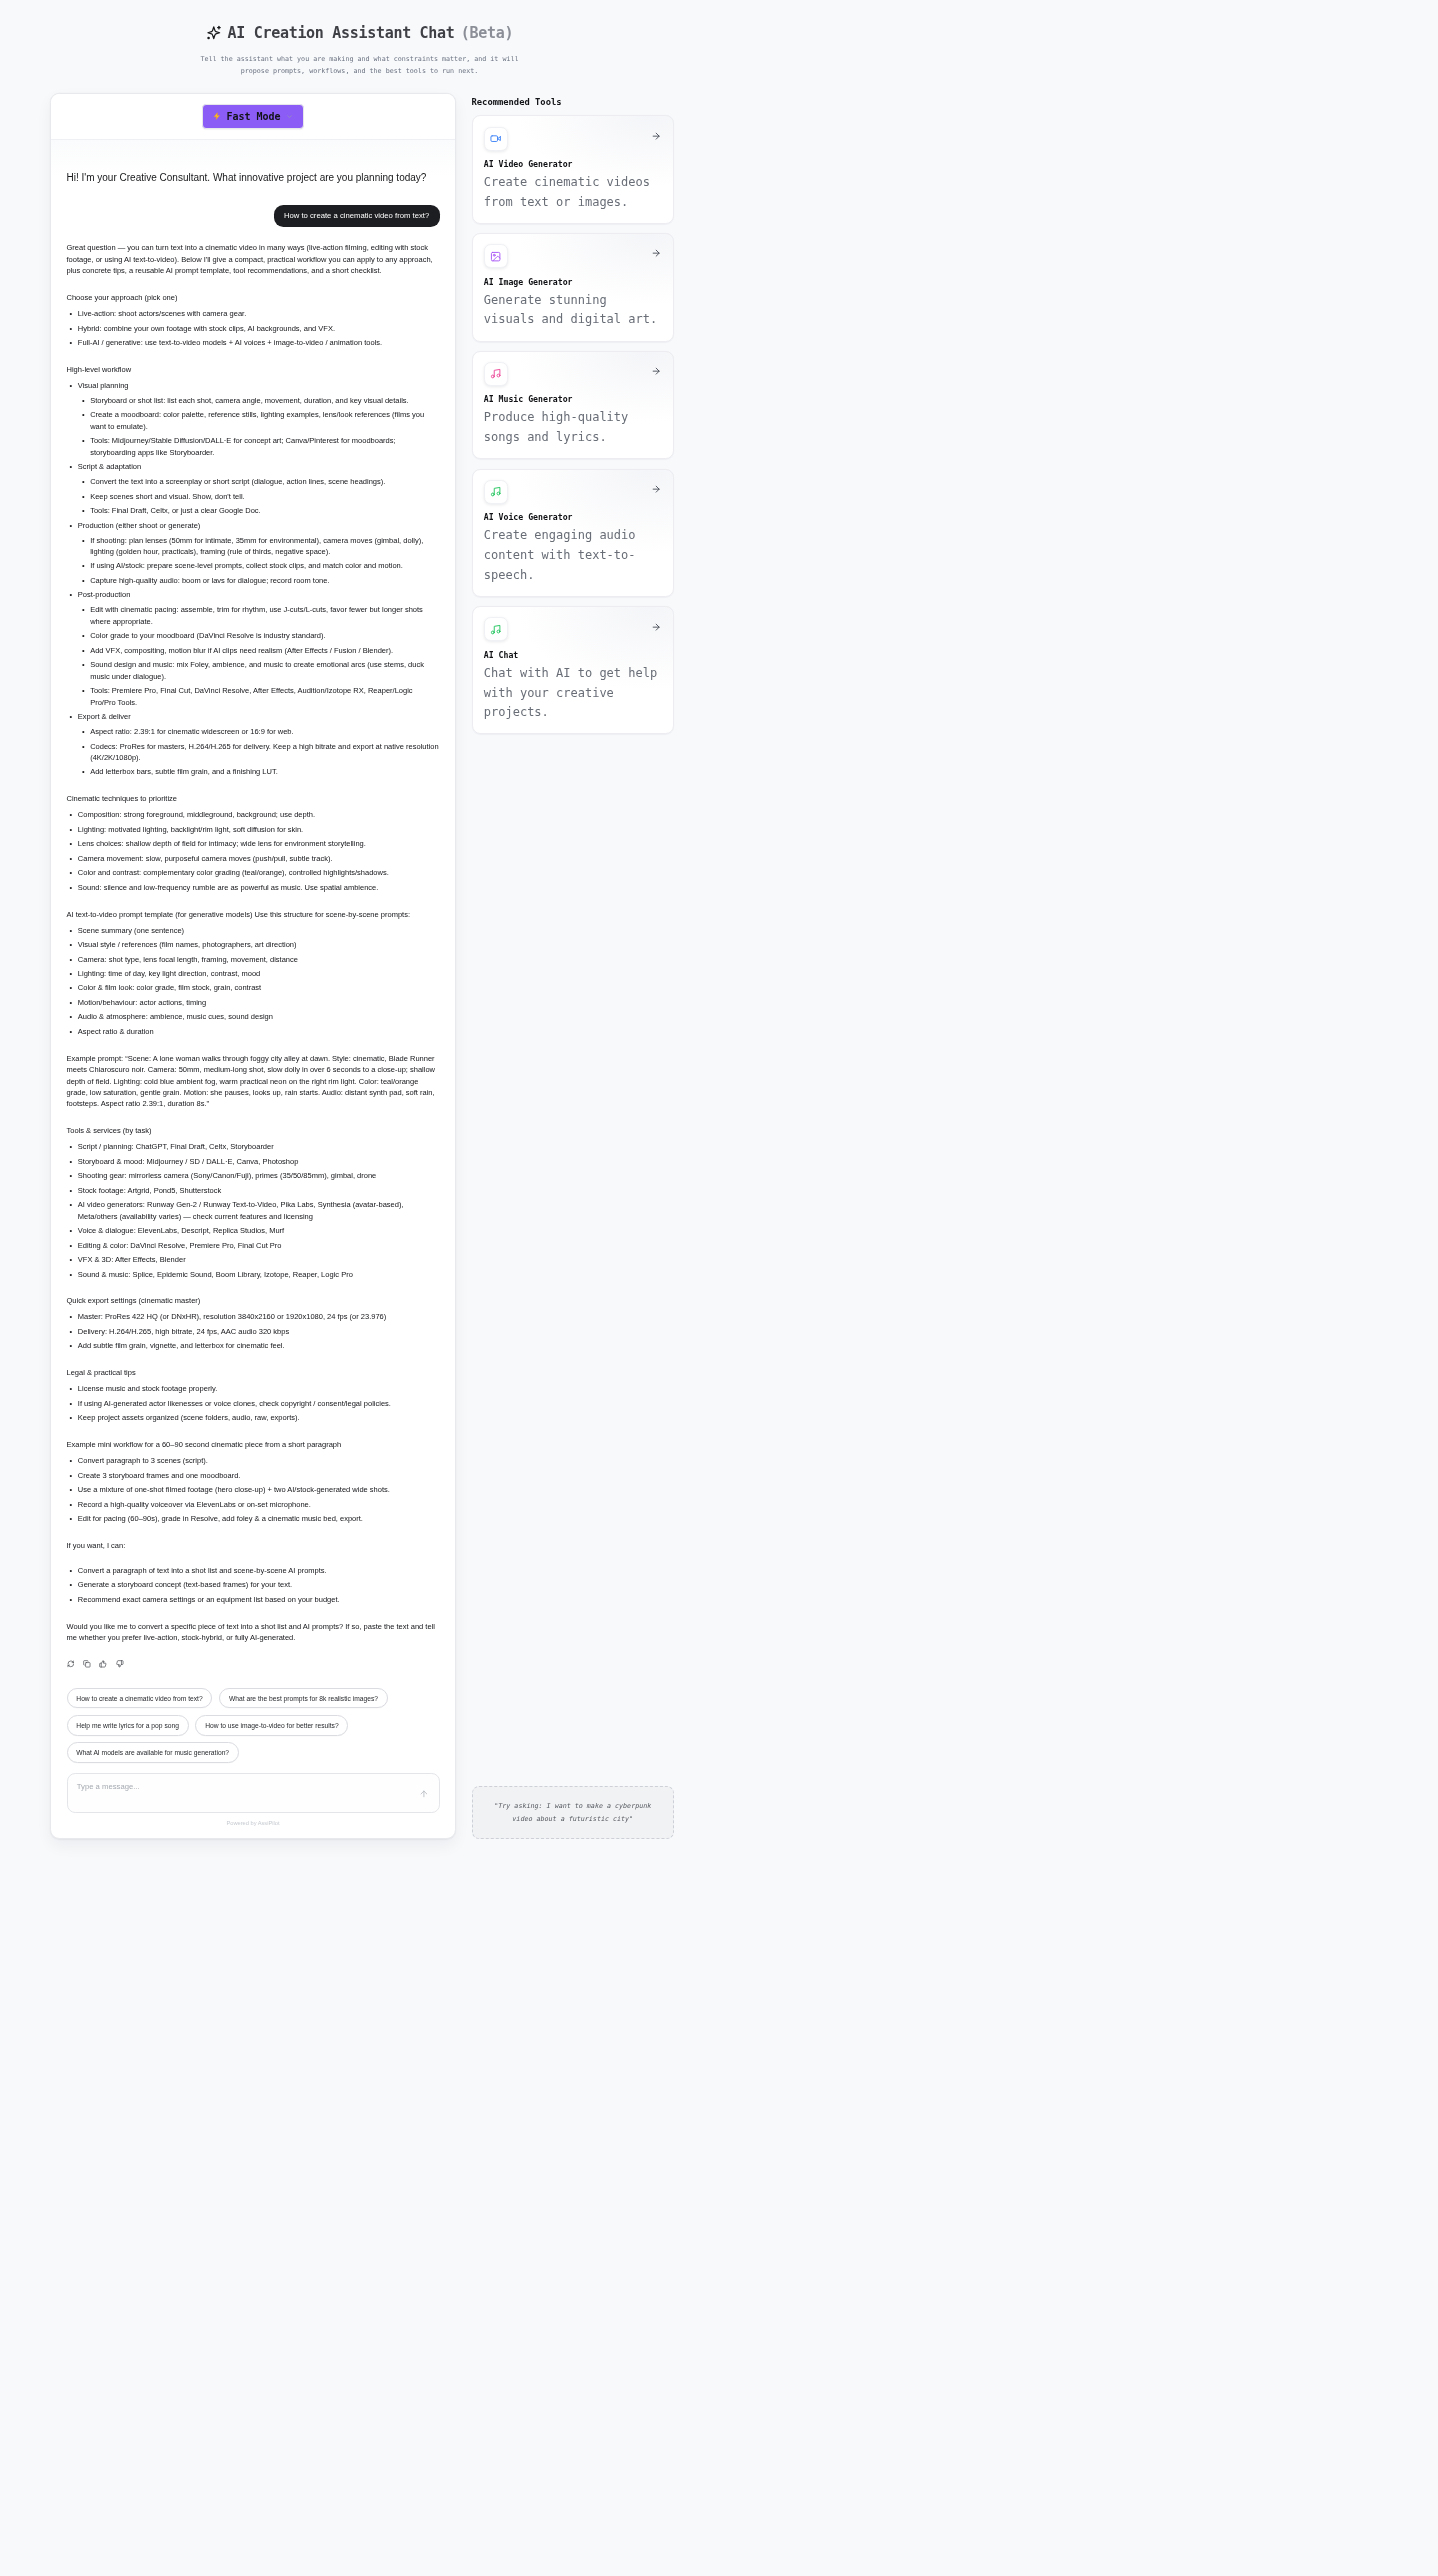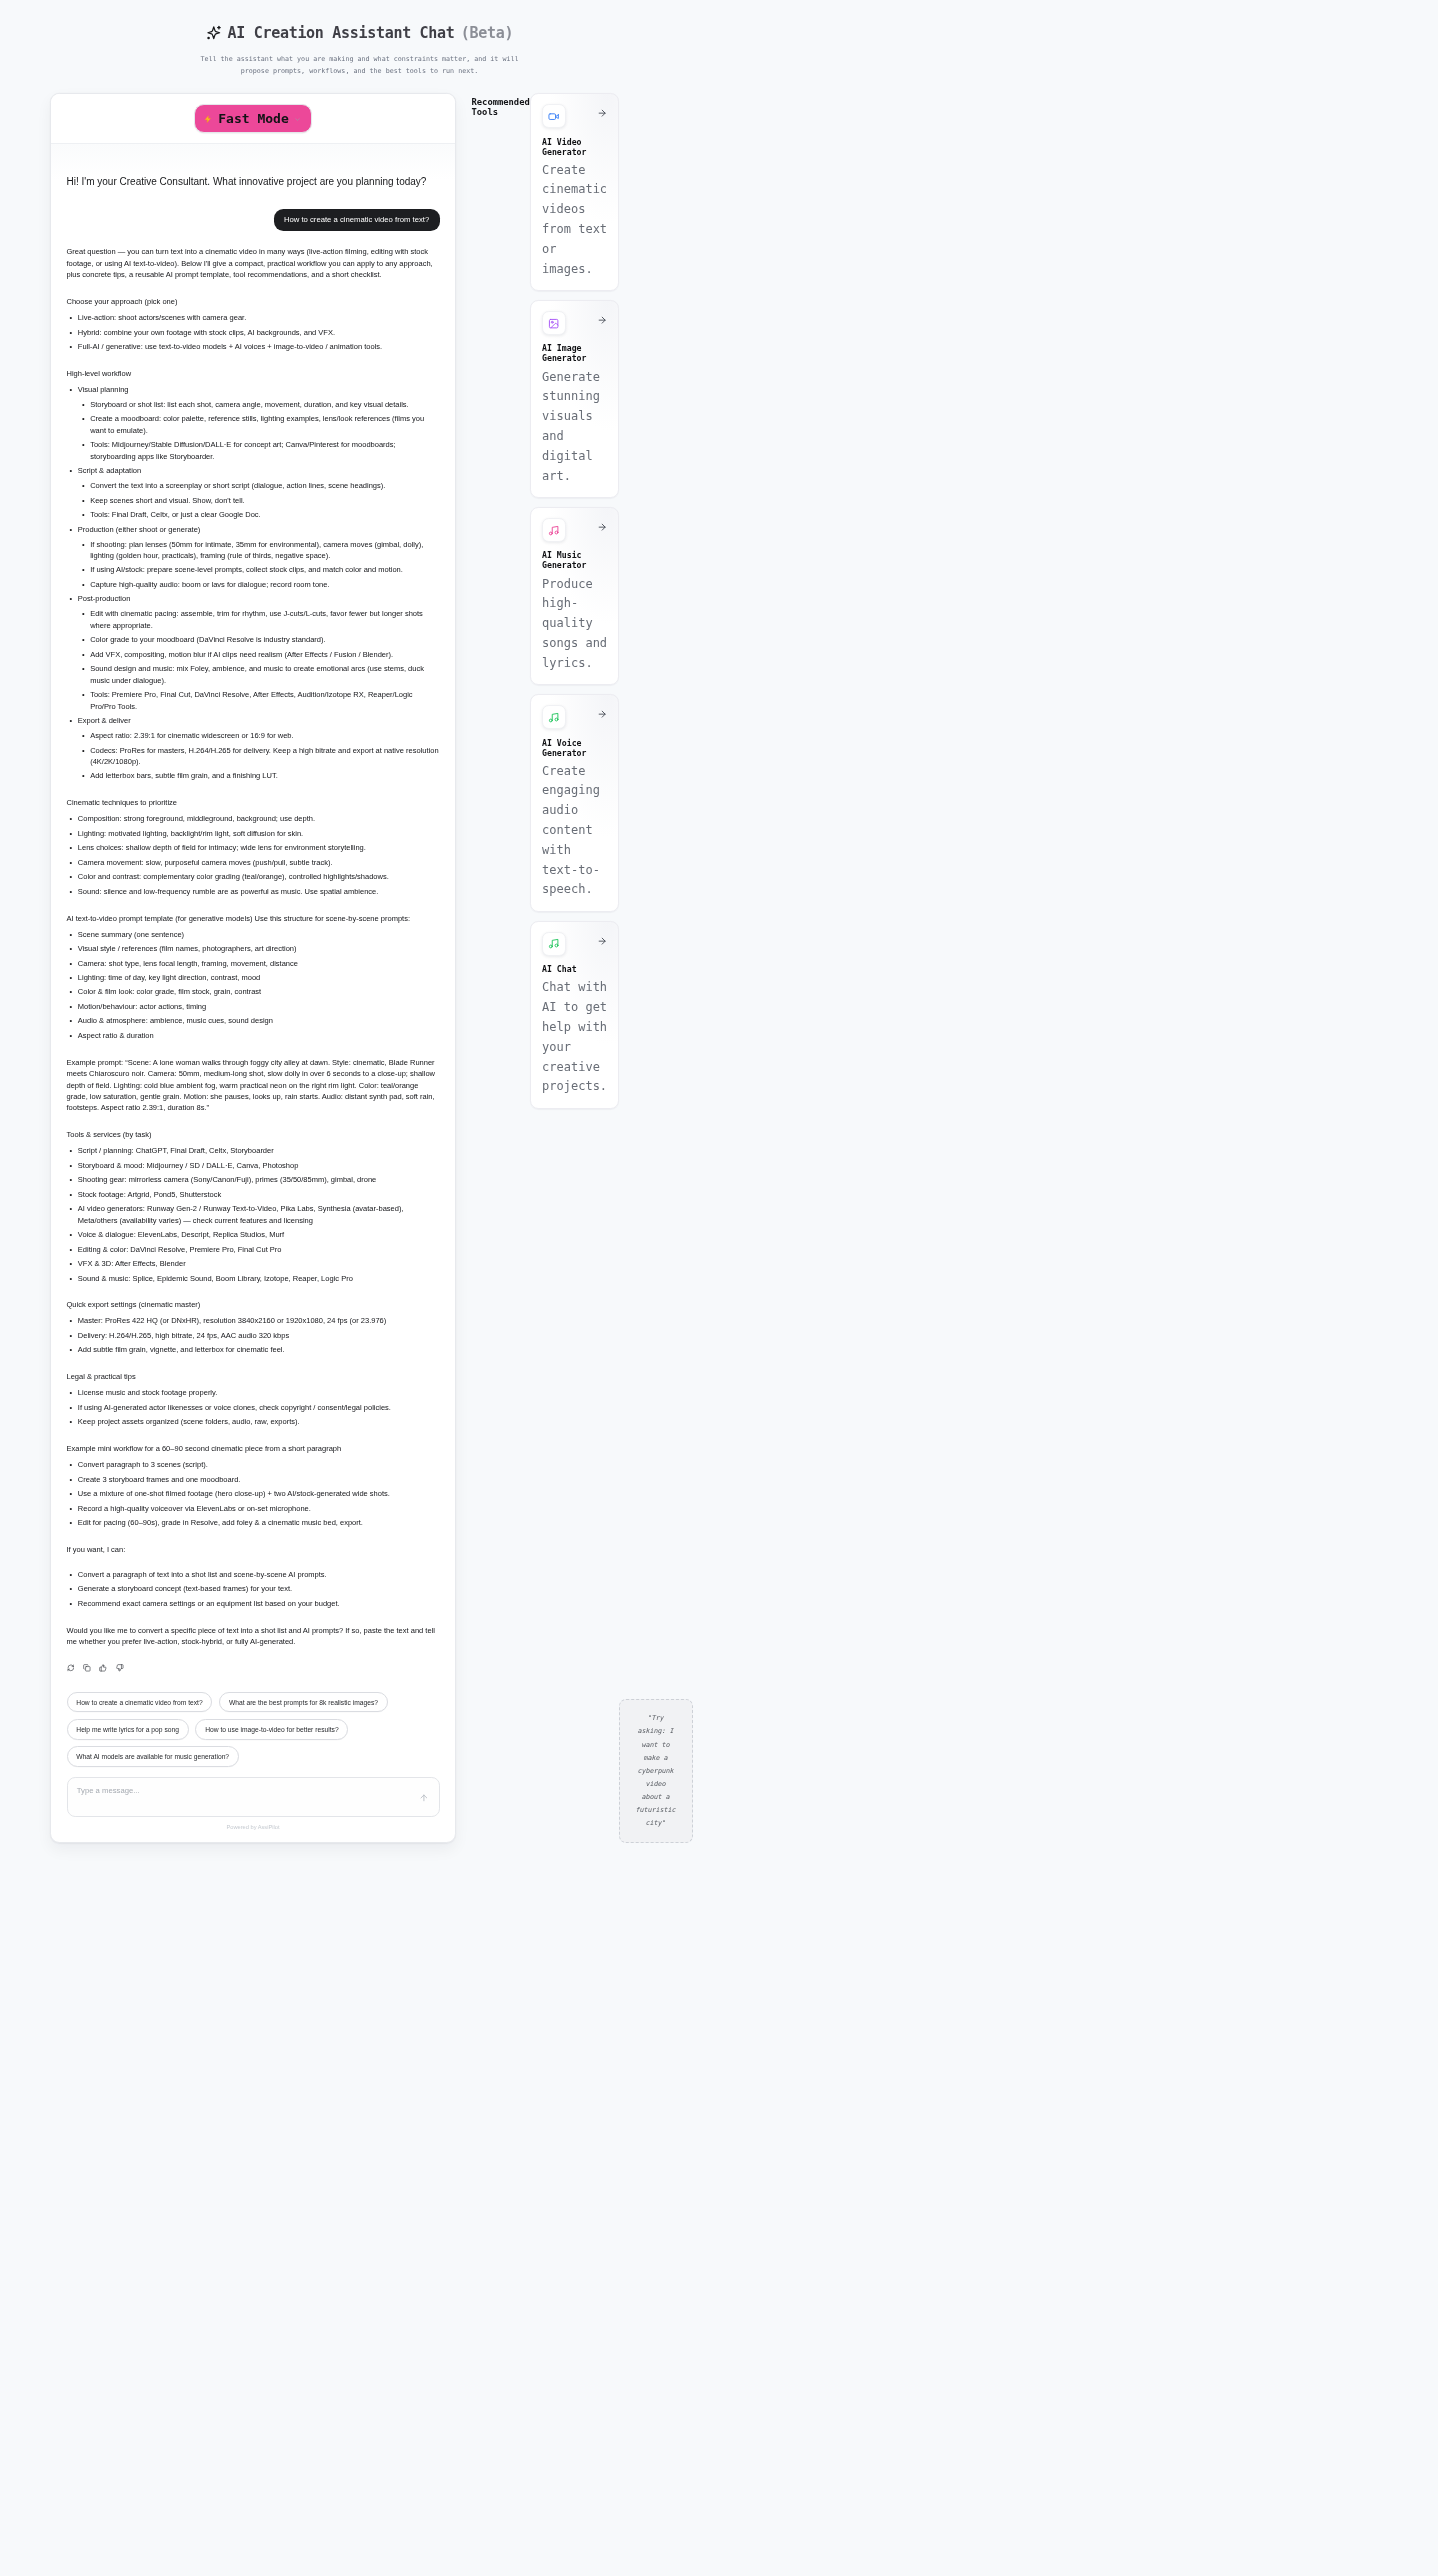--- a/index.html
+++ b/index.html
@@ -26,24 +26,24 @@
   
   .chat-panel {
     flex:0 0 406px; background:#fff;
     border:0.5px solid #e7e9ed; border-radius:9.3px;
     box-shadow:0 0.5px 1.5px rgba(16,24,40,.05), 0 6.2px 14.4px rgba(16,24,40,.05);
     display:flex; flex-direction:column; overflow:hidden;
   }
   .chat-header { display:flex; justify-content:center; padding:10.3px; border-bottom:0.5px solid #eef0f3; background:#fff; }
   .mode-btn {
     display:inline-flex; align-items:center; gap:5.7px;
-    background:#ec4899; border:0.5px solid #e5e7eb; border-radius:10px;
+    background:#8b5cf6; border:0.5px solid #e5e7eb; border-radius:4px;
     padding:5.7px 9.3px; cursor:pointer;
     box-shadow:0 0.5px 1px rgba(0,0,0,.05);
-    font-family:"DejaVu Sans Mono", monospace; font-size:13px; font-weight:bold; color:#121316;
+    font-family:"DejaVu Sans Mono", monospace; font-size:10px; font-weight:bold; color:#121316;
   }
   .mode-btn svg.bolt { width:8.2px; height:8.2px; }
   .mode-btn svg.chev { width:7.2px; height:7.2px; color:#9aa0a8; }
   .chat-body {
     flex:1; padding:32px 15.5px 0;
     background:linear-gradient(#fafbfc, #ffffff 36px);
     font-family:"Liberation Sans", sans-serif;
   }
   .greeting { font-size:10px; color:#17181a; margin-bottom:21.6px; }
   .user-row { display:flex; justify-content:flex-end; margin-bottom:15.5px; }
@@ -83,21 +83,21 @@
     font-family:"Liberation Sans", sans-serif; font-size:7.7px; color:#17181a;
   }
   .input-wrap textarea::placeholder { color:#a5aab1; }
   .send-btn {
     position:absolute; right:8.2px; top:50%; transform:translateY(-50%);
     background:none; border:none; cursor:pointer; color:#b3b8bf; line-height:0; padding:2.1px;
   }
   .send-btn svg { width:9.8px; height:9.8px; }
   .powered { text-align:center; font-family:"Liberation Sans", sans-serif; font-size:5.7px; color:#c5cad0; padding:5.2px 0 8.2px; }
   
-  .sidebar { flex:1; display:flex; flex-direction:row; }
+  .sidebar { flex:1; display:flex; flex-direction:column; }
   .sidebar-title { font-size:8.8px; font-weight:bold; color:#131417; margin:4.1px 0 8.2px; }
   .tool-card {
     background:radial-gradient(120% 120% at 88% 0%, #f4f5f8 0%, #ffffff 55%);
     border:0.5px solid #ececf1; border-radius:8.2px;
     padding:10.3px 11.3px; margin-bottom:9.3px; cursor:pointer;
     box-shadow:0 0.5px 1px rgba(16,24,40,.04);
   }
   .tool-top { display:flex; justify-content:space-between; align-items:flex-start; margin-bottom:8.2px; }
   .tool-iconbox {
     width:24px; height:24px; border-radius:6.7px; background:#fff;

